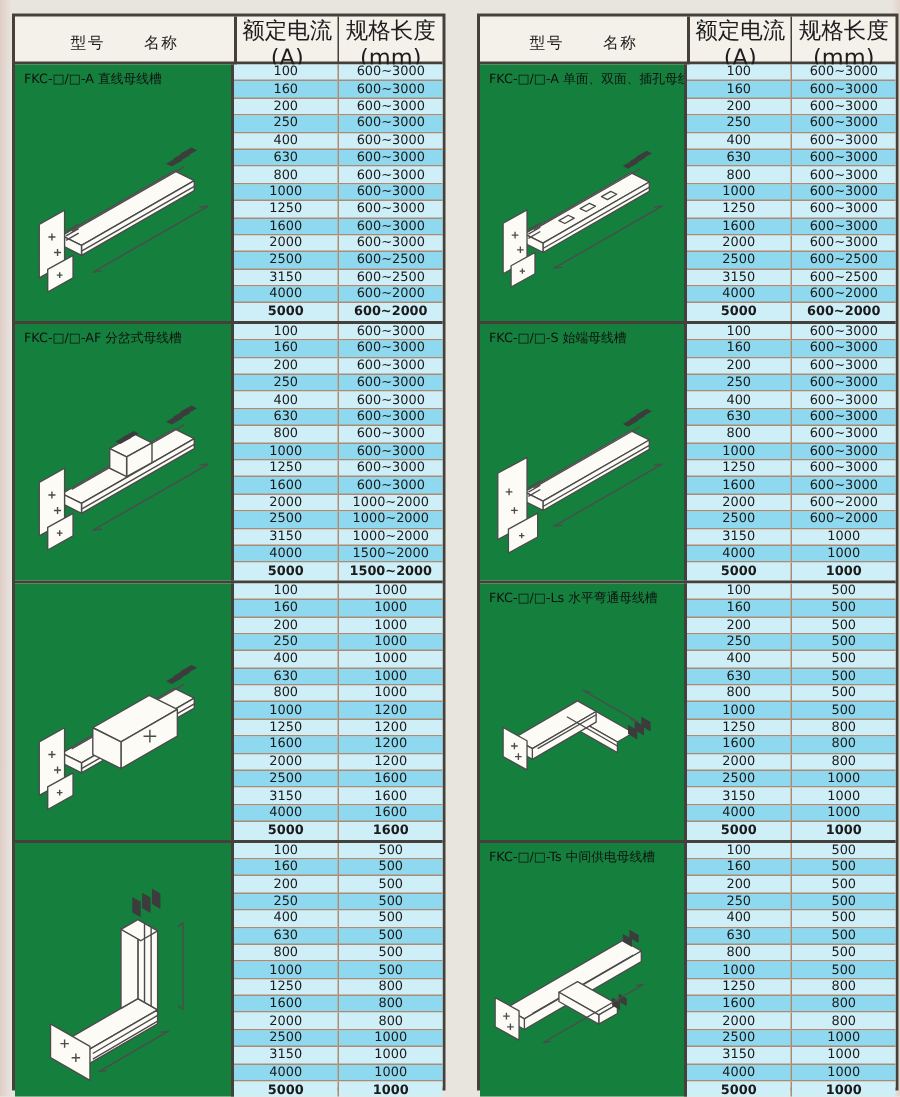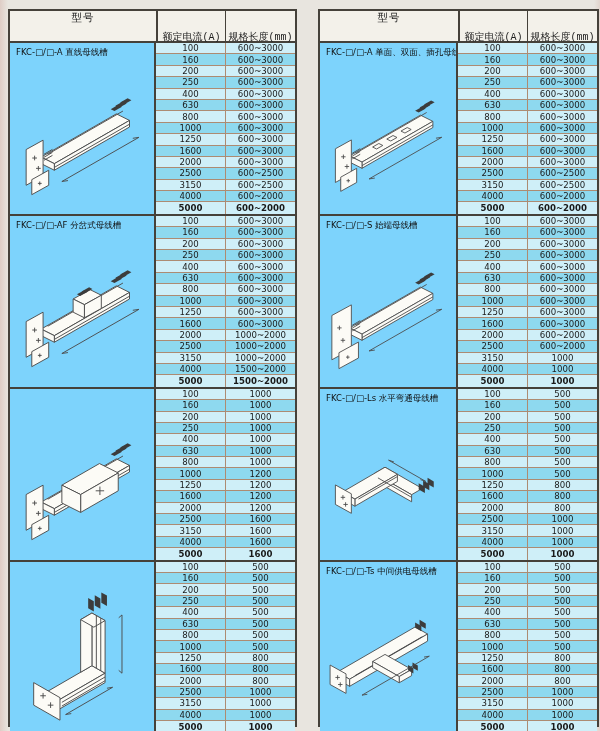--- a/index.html
+++ b/index.html
@@ -17,32 +17,32 @@
     position:absolute;top:9px;border:2px solid var(--border-dark,#45413a);
     background:var(--paper,#f3f1ea);box-sizing:border-box;height:718px;
   }
   #blk0{left:8px;width:289px;}
   #blk1{left:318px;width:281px;}
   .block-header{
     display:grid;grid-template-columns:1fr 69px 70px;height:30px;
     border-bottom:2px solid var(--border-dark,#45413a);
   }
   .hdr-name{display:flex;align-items:center;justify-content:center;gap:26px;
-    font-size:10.5px;color:#1d1d1d;letter-spacing:1px;flex-direction:column;}
-  .hdr-col{display:flex;flex-direction:row;align-items:center;justify-content:center;
-    font-size:10px;line-height:1.2;color:#1d1d1d;border-left:2px solid var(--border-dark,#45413a);font-family:Liberation Mono, monospace;}
+    font-size:10.5px;color:#1d1d1d;letter-spacing:1px;}
+  .hdr-col{display:flex;flex-direction:column;align-items:center;justify-content:center;
+    font-size:15px;line-height:1.2;color:#1d1d1d;border-left:2px solid var(--border-dark,#45413a);}
   .hdr-col.hc3{border-left-width:1px;}
   .section{
     display:grid;grid-template-columns:1fr 69px 70px;grid-auto-rows:11.4px;
     border-top:2px solid var(--border-dark,#45413a);position:relative;
   }
   .sections .section:first-child{border-top:none;}
   .name-cell{
     grid-column:1;grid-row:1/span 15;border-right:2px solid var(--border-dark,#45413a);
-    background:#7dd3fc;position:relative;overflow:hidden;
+    background:#15803d;position:relative;overflow:hidden;
   }
   .model-title{font-size:8.5px;color:#101010;padding:4px 2px 0 6px;white-space:nowrap;}
   .drawing{position:absolute;left:2px;right:2px;top:17px;bottom:2px;
     display:flex;align-items:center;justify-content:center;}
   .drawing svg{width:98%;height:98%;}
   .cell{
     display:flex;align-items:center;justify-content:center;
     font-size:8.6px;color:#1a1a1a;border-bottom:1px solid var(--line-brown,#ad8b72);
     box-sizing:border-box;
   }

